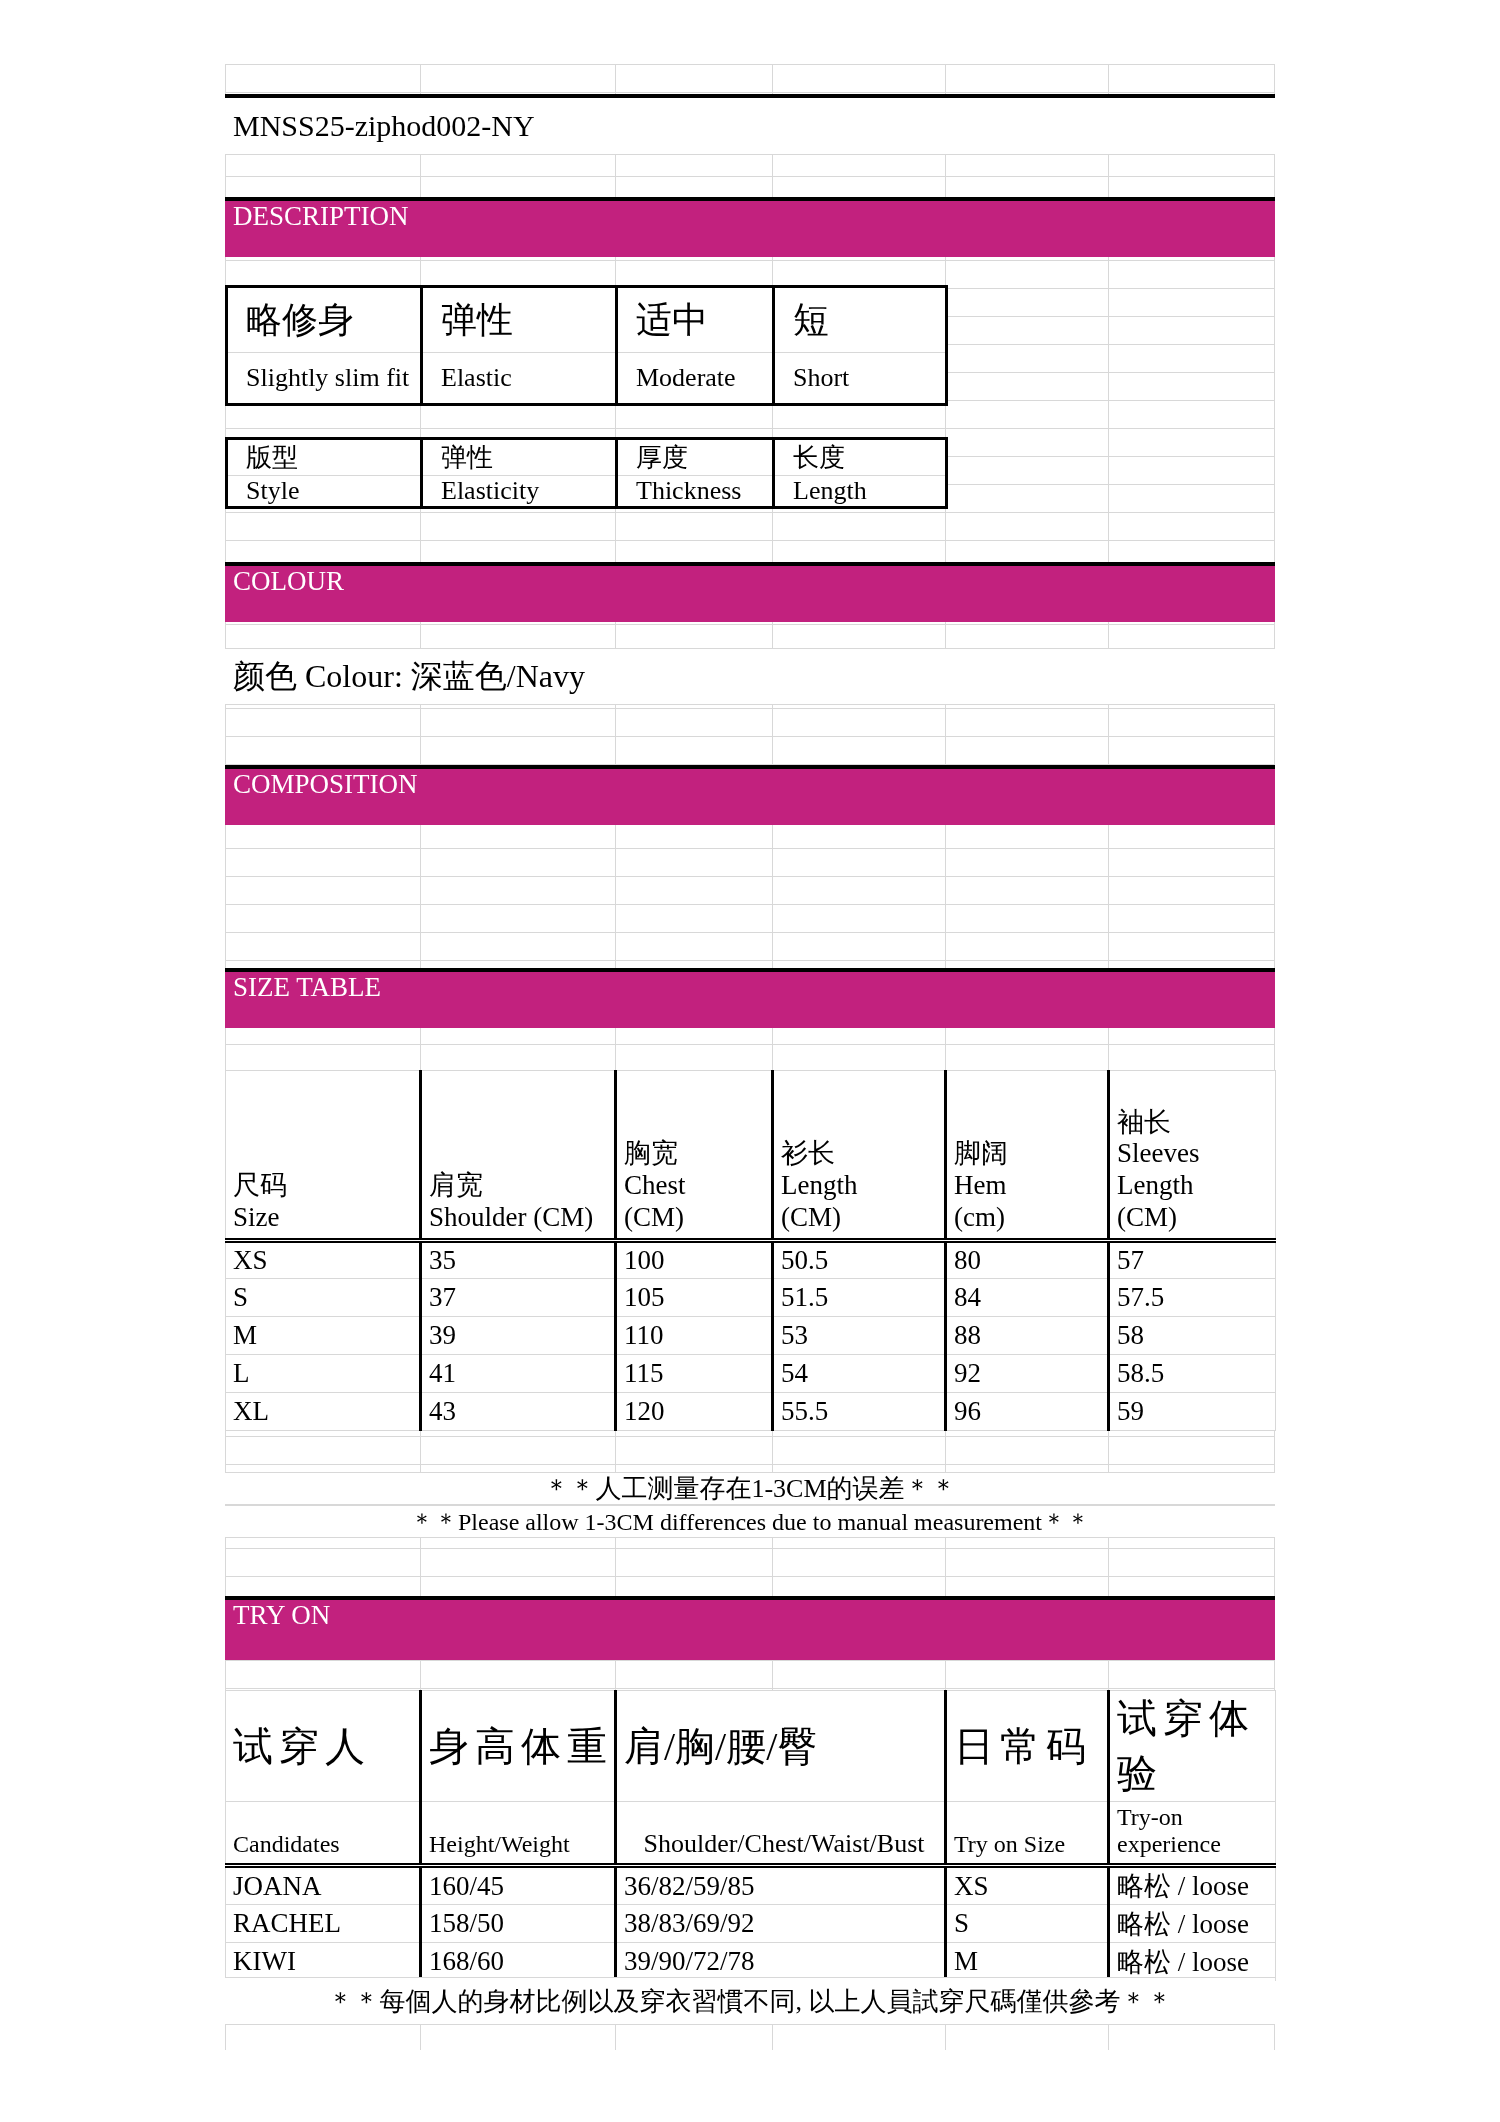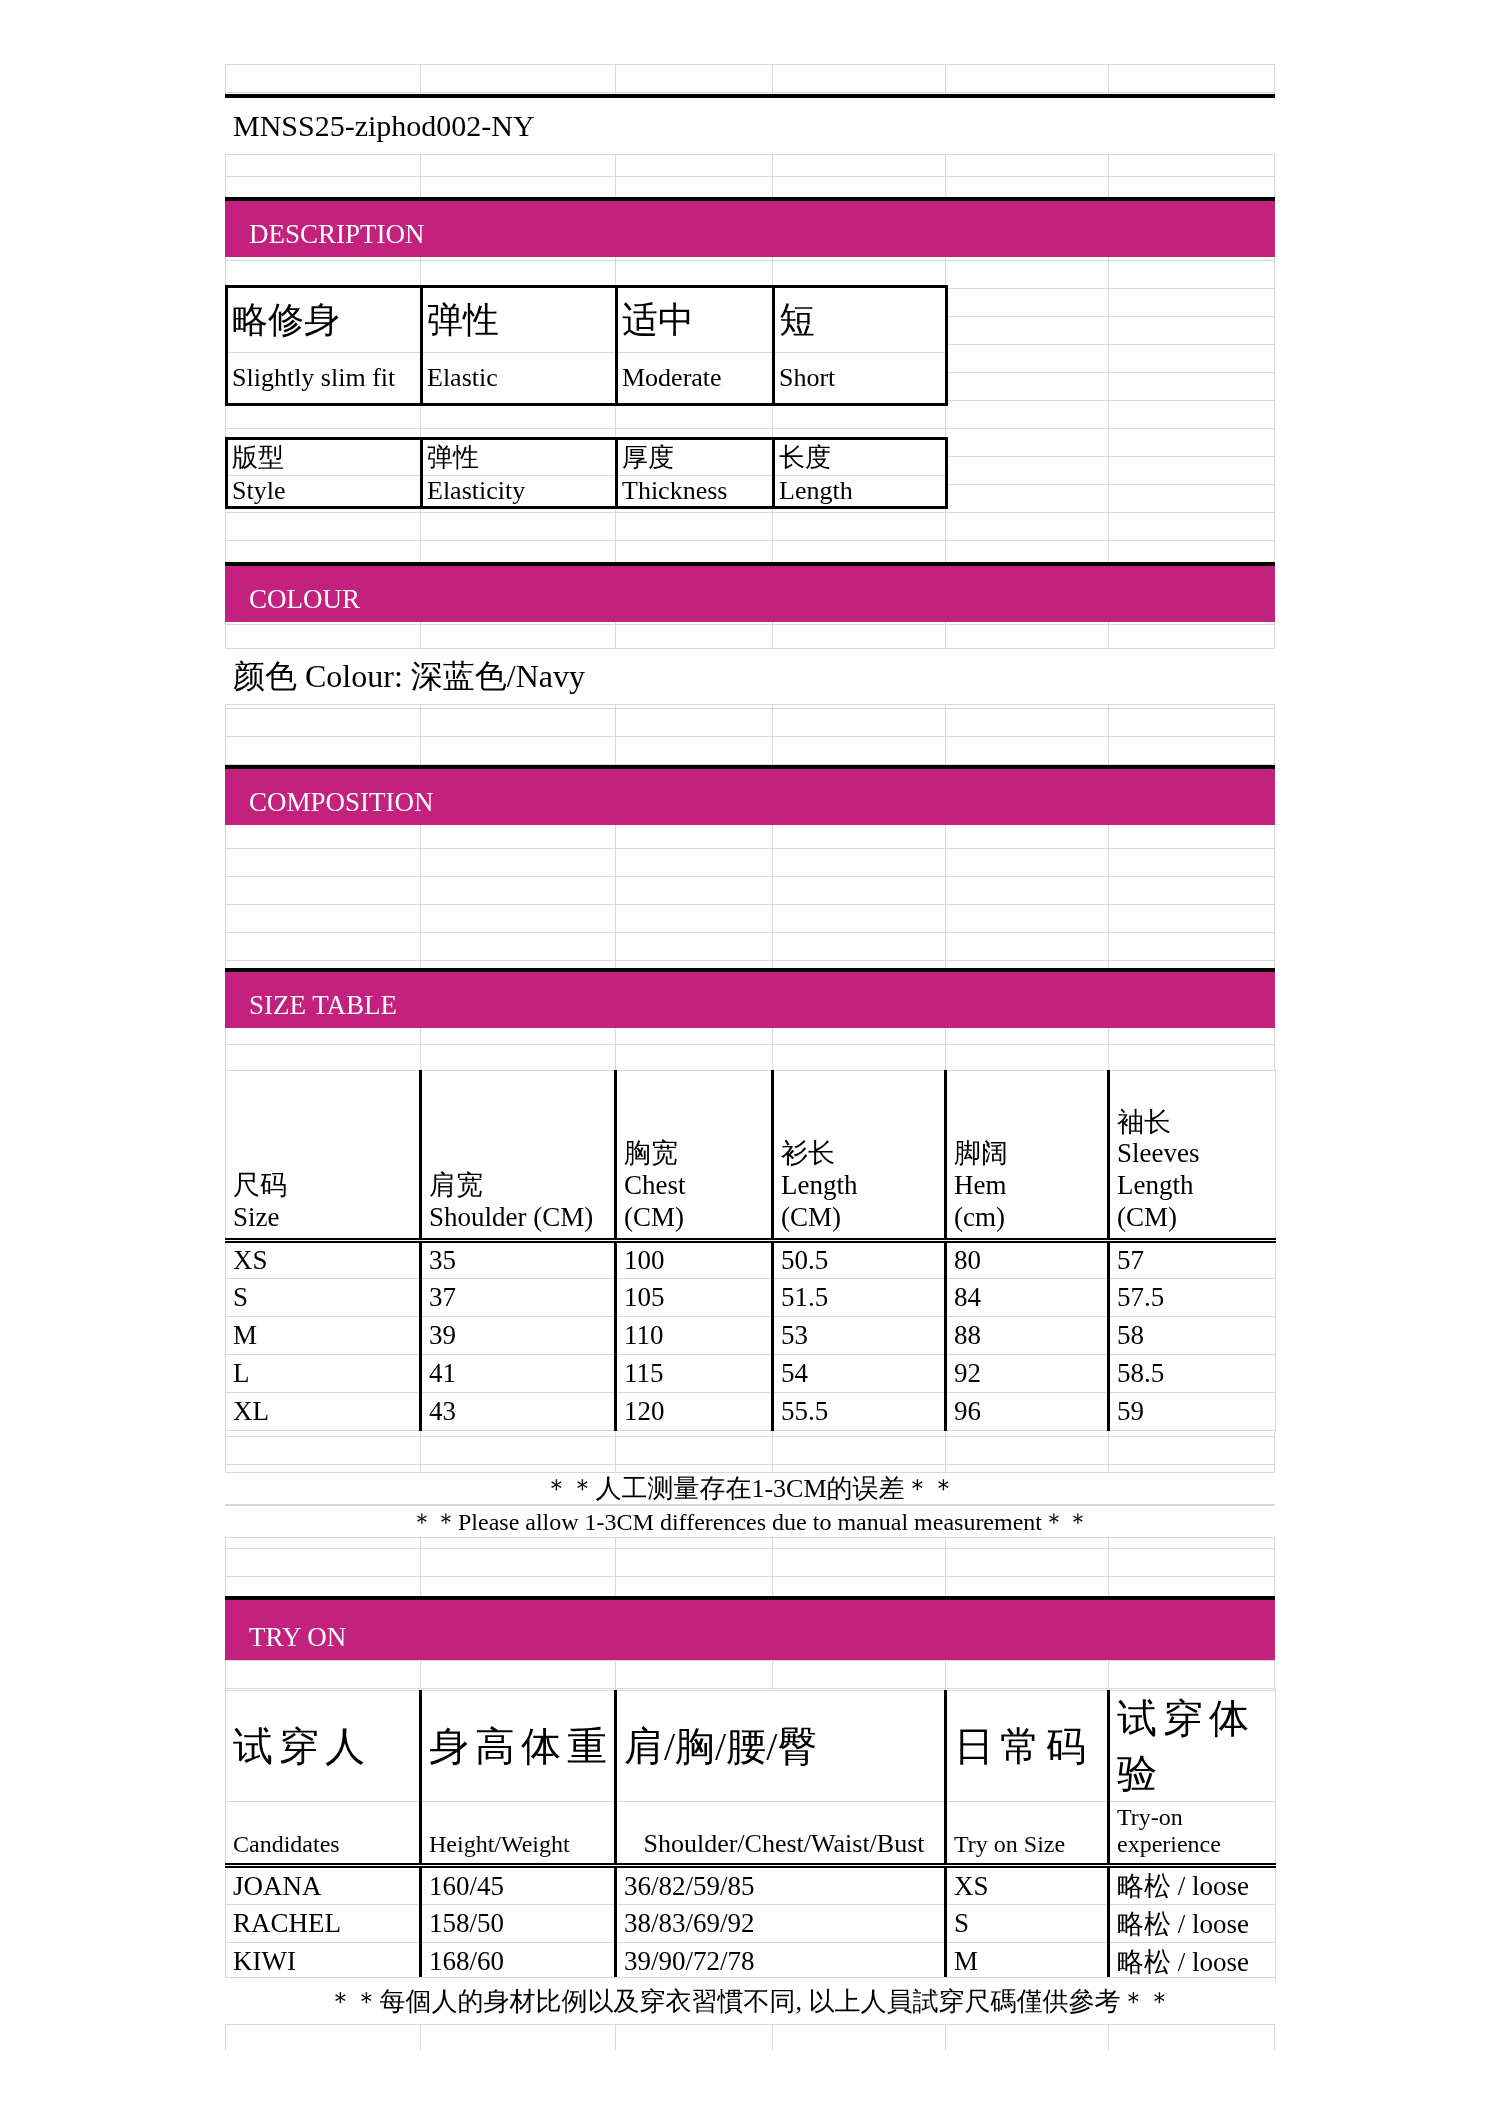--- a/index.html
+++ b/index.html
@@ -15,35 +15,35 @@
   }
   .vline { position:absolute; top:0; bottom:0; width:1px; background:var(--grid); z-index:0; }
   .blk { position:absolute; left:0; width:1050px; z-index:1; }
   .titlerow {
     top:30px; height:61px; background:#fff; border-top:4px solid var(--ink);
     border-bottom:1px solid var(--grid); display:flex; align-items:center;
     padding-left:8px; font-size:30px; font-weight:normal;
   }
   .bar {
     background:var(--accent); border-top:4px solid var(--ink); color:#fff;
-    display:flex; align-items:flex-end; padding:0 0 7px 24px; font-size:27px; height:60px;
+    display:flex; align-items:flex-start; padding:0 0 7px 8px; font-size:27px; height:60px;
   }
   .textrow {
     background:#fff; border-top:1px solid var(--grid); border-bottom:1px solid var(--grid);
     display:flex; align-items:center; padding-left:8px; font-size:32px; height:57px;
   }
   .note {
     background:#fff; border-top:1px solid var(--grid); border-bottom:1px solid var(--grid);
     display:flex; align-items:center; justify-content:center; font-size:24px;text-align:center;
   }
   table { position:absolute; z-index:1; border-collapse:collapse; table-layout:fixed; background:#fff; }
   td { overflow:hidden; }
   
   .desc-table { left:0; border:3px solid var(--ink); }
-  .desc-table td { border-left:3px solid var(--ink); padding-left:4px; vertical-align:middle; }
+  .desc-table td { border-left:3px solid var(--ink); padding-left:18px; vertical-align:middle; }
   .desc-table td:first-child { border-left:none; }
   .desc-table .cnrow td { border-bottom:1px solid var(--grid); }
   .desc-table.t1 .cnrow td { height:66px; font-size:36px; }
   .desc-table.t1 .enrow td { height:52px; font-size:26px; }
   .desc-table.t2 .cnrow td { height:36px; font-size:26px; }
   .desc-table.t2 .enrow td { height:30px; font-size:26px; }
   
   .size-table { left:0; width:1050px; border:1px solid var(--grid); }
   .size-table td { border-right:3px solid var(--ink); padding-left:7px; }
   .size-table td:last-child { border-right:1px solid var(--grid); }

